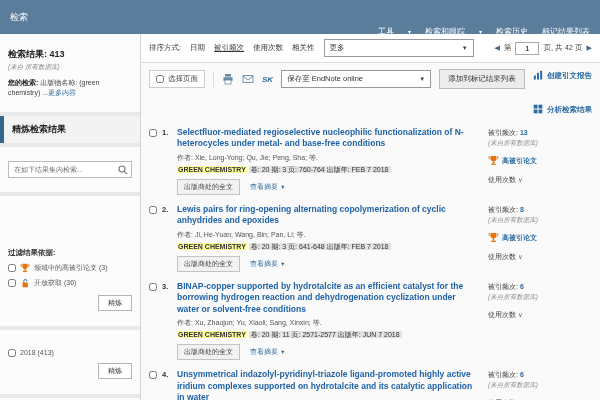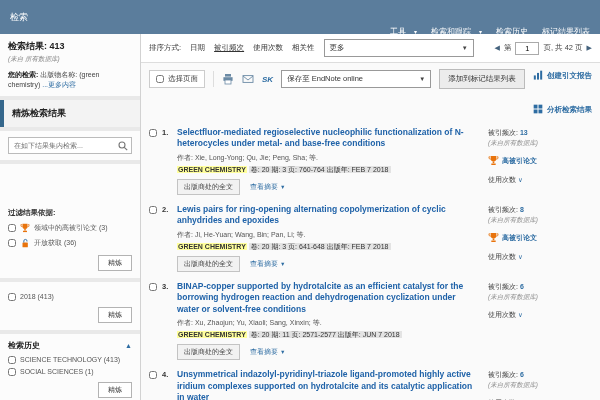--- a/index.html
+++ b/index.html
@@ -4,29 +4,29 @@
 <style>
   * { box-sizing: border-box; margin: 0; padding: 0; }
   html,body { width:600px; height:400px; overflow:hidden; }
   body { font-family:"Liberation Sans","DejaVu Sans",sans-serif; font-size:8px; color:#333; background:#fff; }
   a { text-decoration:none; cursor:pointer; }
 
   
   .topbar { height:34px; background:#5b7d9c; color:#fff; display:flex; align-items:center; justify-content:space-between; padding:0 10px; }
   .topbar-title { font-size:9px; }
   .topnav { display:flex; gap:14px; font-size:8px; align-items:center; }
-  .topnav .item { color:#fff; display:flex; gap:8px; align-items:center;margin-top:28px; }
+  .topnav .item { color:#fff; display:flex; gap:14px; align-items:center;margin-top:28px; }
   .caret-sm { font-size:6px; }
 
   
   .layout { display:flex; height:382px; }
 
   
   aside { width:141px; background:#e9e9e9; border-right:1px solid #d2d2d2; display:flex; flex-direction:column; gap:4px; overflow:hidden; }
-  .card { background:#fcfcfc; padding:6px 8px; }
+  .card { background:#fcfcfc; padding:14px 8px; }
   .sb-count { font-size:9px; font-weight:bold; color:#222; }
   .sb-fromdb { font-size:6.5px; color:#888; font-style:italic; margin:2px 0 6px; }
   .sb-your { font-size:7px; line-height:1.4; color:#444; }
   .sb-your b { color:#222; }
   .link { color:#2d6ca2; }
   .refine-h { background:#f3f3f3; border-left:4px solid #35678c; font-weight:bold; font-size:9px; padding:7px 8px; color:#222; }
   .searchwrap { position:relative; }
   .searchwrap input { width:100%; border:1px solid #bbb; background:#fff; font-size:7px; padding:4px 16px 4px 5px; color:#555; font-family:inherit; }
   .searchwrap .mag { position:absolute; right:4px; top:4px; }
   .filter-label { font-size:7.5px; font-weight:bold; color:#333; margin-bottom:5px;margin-top:38px; }

